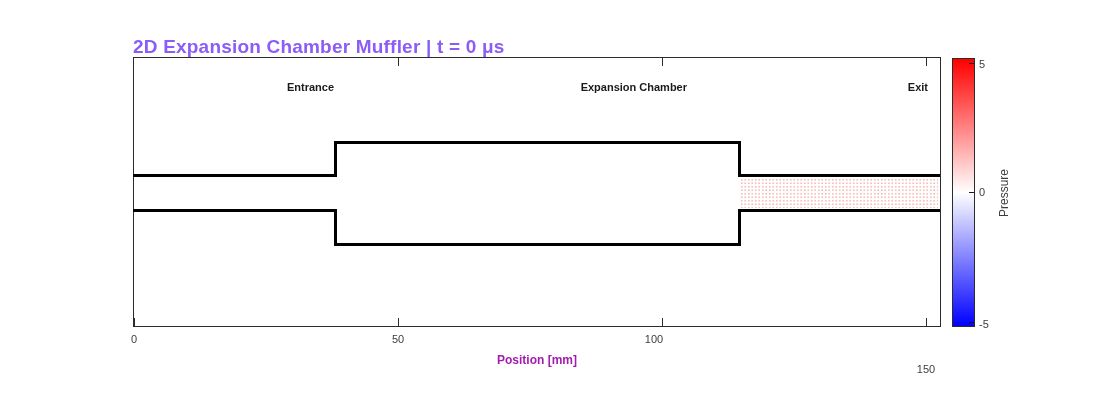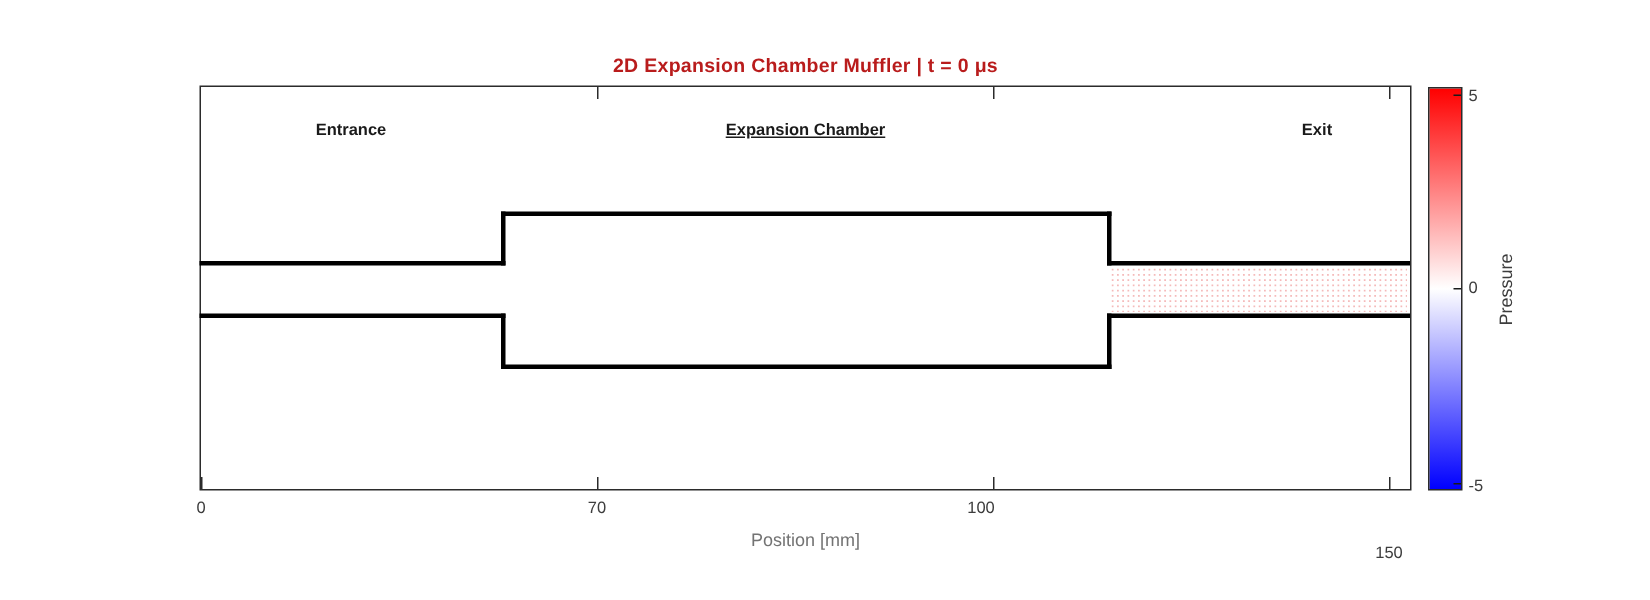--- a/index.html
+++ b/index.html
@@ -8,39 +8,38 @@
     width: 1100px;
     height: 400px;
     background: #ffffff;
     font-family: "Liberation Sans", sans-serif;
     overflow: hidden;
   }
   .abs { position: absolute; }
 
   .title {
     left: 133px; top: 36px; width: 808px;
-    text-align: center;
-    font-size: 13px; font-weight: bold; color: #b91c1c;
+    font-size: 19px; font-weight: bold; color: #8b5cf6;
     letter-spacing: 0.2px;
   }
 
   .plot-box {
     left: 133px; top: 57px; width: 808px; height: 270px;
     border: 1px solid #2b2b2b;
     box-sizing: border-box;
     background: #ffffff;
   }
 
   .region-label {
-    top: 81px; text-align: center;
+    top: 81px; text-align: right;
     font-size: 11px; font-weight: bold; color: #1a1a1a;
     white-space: nowrap;
   }
   .rl-entrance { left: 134px; width: 200px; }
-  .rl-chamber  { left: 387px; width: 300px; text-decoration: underline; }
+  .rl-chamber  { left: 387px; width: 300px; }
   .rl-exit     { left: 828px; width: 100px; }
 
   .mline { background: #000000; }
 
   .speckle {
     left: 740px; top: 178px; width: 198px; height: 30px;
     background-image: radial-gradient(rgba(236,130,130,0.55) 0.6px, rgba(255,255,255,0) 0.8px);
     background-size: 3.5px 3.5px;
   }
 
@@ -50,21 +49,21 @@
 
   .xtick-label {
     top: 333px; width: 44px;
     text-align: center;
     font-size: 11px; color: #3d3d3d;
   }
 
   .xlabel {
     left: 133px; top: 353px; width: 808px;
     text-align: center;
-    font-size: 12px; color: #737373;
+    font-size: 12px; color: #a21caf; font-weight: bold;
   }
 
   .colorbar {
     left: 952px; top: 58px; width: 23px; height: 269px;
     border: 1px solid #2b2b2b;
     box-sizing: border-box;
     background: linear-gradient(180deg, #ff0000 0%, #ffffff 50%, #0000ff 100%);
   }
   .cb-tick { width: 5px; height: 1px; background: #1a1a1a; left: 969px; }
   .cb-label {
@@ -111,21 +110,21 @@
   <div class="abs tick tick-top" style="left:397.5px;"></div>
   <div class="abs tick tick-top" style="left:661.5px;"></div>
   <div class="abs tick tick-top" style="left:925.5px;"></div>
 
   <div class="abs tick tick-bottom" style="left:133.5px;"></div>
   <div class="abs tick tick-bottom" style="left:397.5px;"></div>
   <div class="abs tick tick-bottom" style="left:661.5px;"></div>
   <div class="abs tick tick-bottom" style="left:925.5px;"></div>
 
   <div class="abs xtick-label" style="left:112px;">0</div>
-  <div class="abs xtick-label" style="left:376px;">70</div>
+  <div class="abs xtick-label" style="left:376px;">50</div>
   <div class="abs xtick-label" style="left:632px;">100</div>
   <div class="abs xtick-label" style="left:904px;margin-top:30px;">150</div>
 
   <div class="abs xlabel">Position [mm]</div>
 
   <div class="abs colorbar"></div>
   <div class="abs cb-tick" style="top:63px;"></div>
   <div class="abs cb-tick" style="top:192px;"></div>
   <div class="abs cb-tick" style="top:322px;"></div>
   <div class="abs cb-label" style="top:64px;">5</div>

